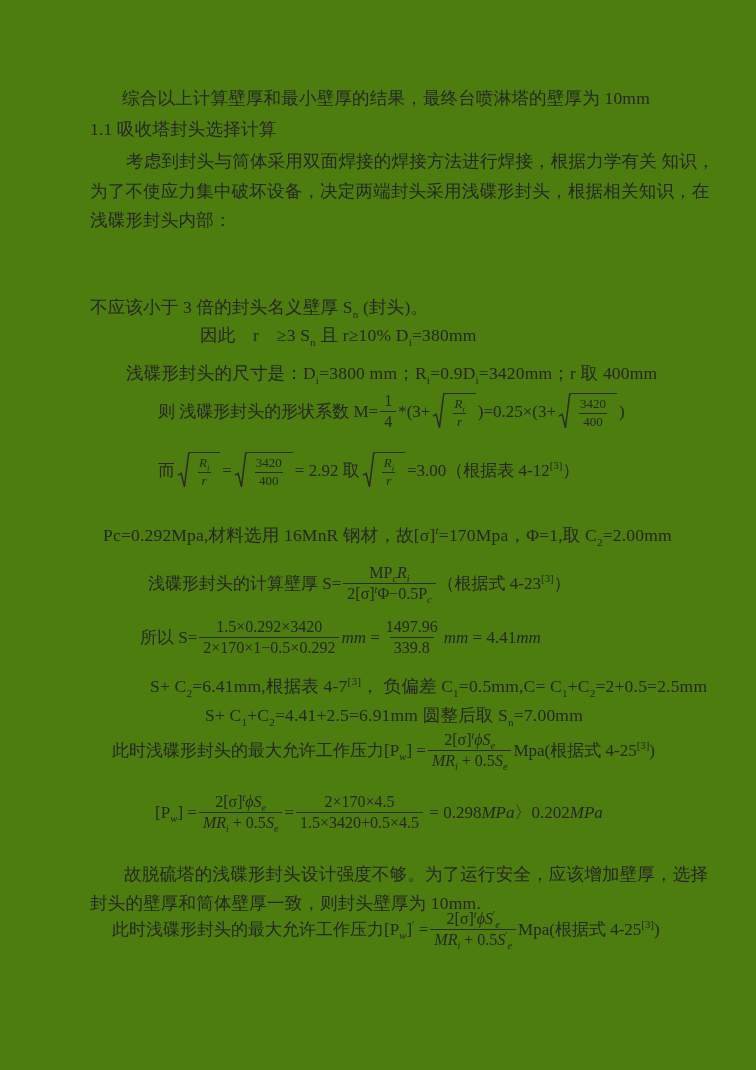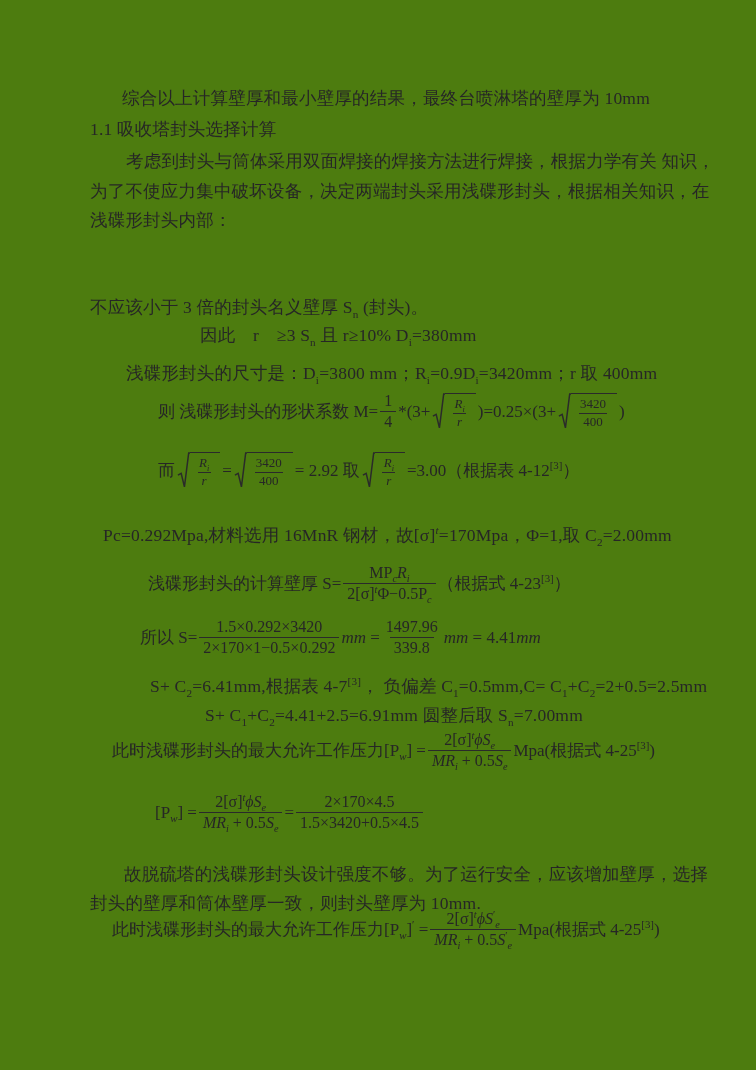--- a/index.html
+++ b/index.html
@@ -161,20 +161,21 @@
     <span class="seg"><span>[P</span><sub style="font-style: italic;">w</sub><span>] =</span></span>
     <span class="frac">
       <span class="num"><span>2[σ]</span><sup style="font-style: italic;">t</sup><span style="font-style: italic;">ϕS</span><sub style="font-style: italic;">e</sub></span>
       <span class="den"><span style="font-style: italic;">MR</span><sub style="font-style: italic;">i</sub><span> + 0.5</span><span style="font-style: italic;">S</span><sub style="font-style: italic;">e</sub></span>
     </span>
     <span class="seg">=</span>
     <span class="frac">
       <span class="num">2×170×4.5</span>
       <span class="den">1.5×3420+0.5×4.5</span>
     </span>
+    <span class="seg"><span> = 0.298</span><span style="font-style: italic;">MPa</span><span>〉0.202</span><span style="font-style: italic;">MPa</span></span>
   </div>
 
   <div class="t" style="top:863px;left:124px">故脱硫塔的浅碟形封头设计强度不够。为了运行安全，应该增加壁厚，选择</div>
   <div class="t" style="top:892px;left:90px">封头的壁厚和筒体壁厚一致，则封头壁厚为 10mm.</div>
 
   <div class="t math" style="top:910px;left:112px">
     <span class="seg"><span>此时浅碟形封头的最大允许工作压力[P</span><sub style="font-style: italic;">w</sub><span>]</span><sup>′</sup><span> =</span></span>
     <span class="frac">
       <span class="num"><span>2[σ]</span><sup style="font-style: italic;">t</sup><span style="font-style: italic;">ϕS</span><sup>′</sup><sub style="font-style: italic;">e</sub></span>
       <span class="den"><span style="font-style: italic;">MR</span><sub style="font-style: italic;">i</sub><span> + 0.5</span><span style="font-style: italic;">S</span><sup>′</sup><sub style="font-style: italic;">e</sub></span>

